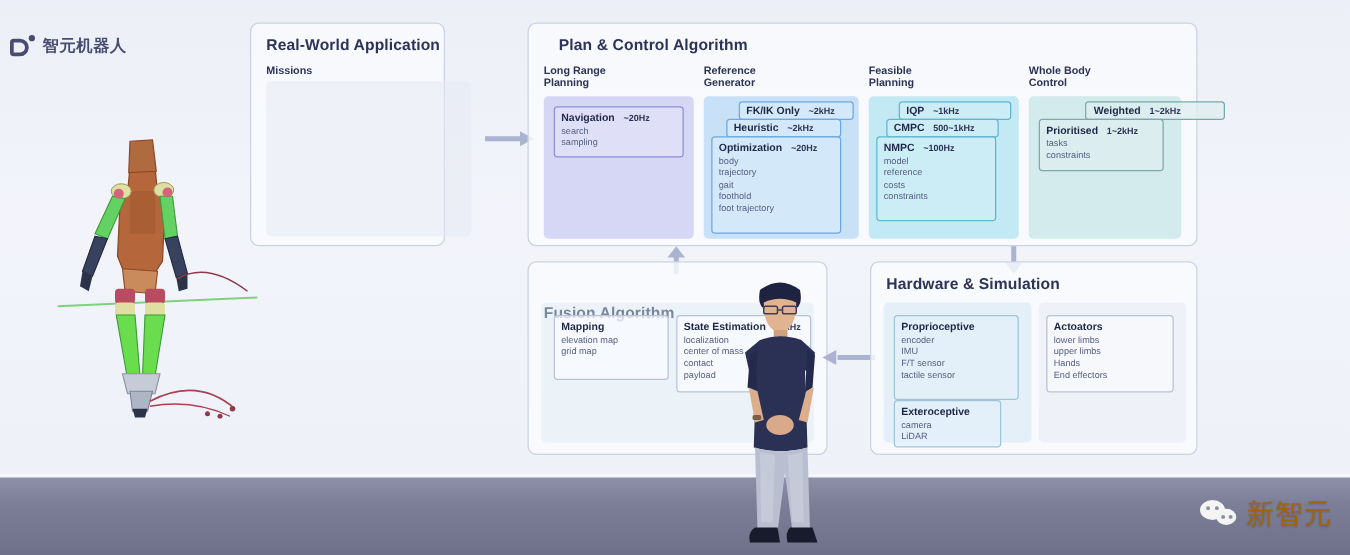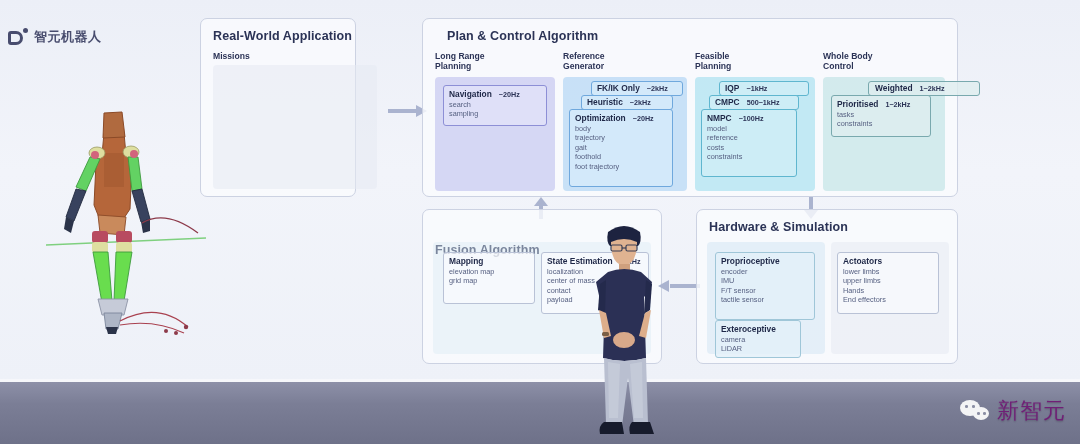--- a/index.html
+++ b/index.html
@@ -105,21 +105,21 @@
   .ahead  { position: absolute; width: 0; height: 0; }
 
   
   #speaker { position: absolute; left: 578px; top: 218px; width: 96px; height: 226px; }
 
   
   #watermark {
     position: absolute; right: 14px; bottom: 18px;
     display: flex; align-items: center; gap: 7px; opacity: .95;
   }
-  .wm-text { font-size: 22px; color: #701a75; font-weight: normal; letter-spacing: 1px;
+  .wm-text { font-size: 22px; color: #a16207; font-weight: normal; letter-spacing: 1px;
              text-shadow: 0 1px 2px rgba(0,0,0,.25); }
   .wm-chat { position: relative; width: 30px; height: 22px; }
   .wm-chat .b1, .wm-chat .b2 {
     position: absolute; background: #fbfbfb; border-radius: 50%;
   }
   .wm-chat .b1 { width: 20px; height: 16px; left: 0; top: 0; }
   .wm-chat .b2 { width: 16px; height: 13px; left: 13px; top: 7px; }
   .wm-chat i {
     position: absolute; width: 2.6px; height: 2.6px; border-radius: 50%;
     background: #8e91a6;

